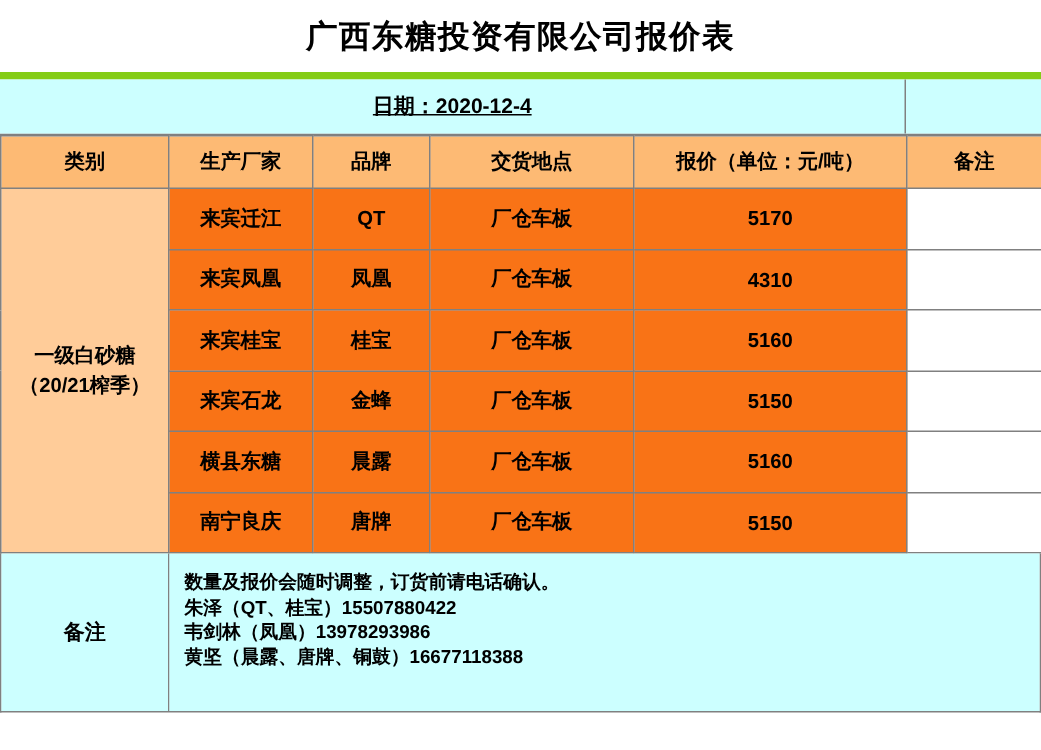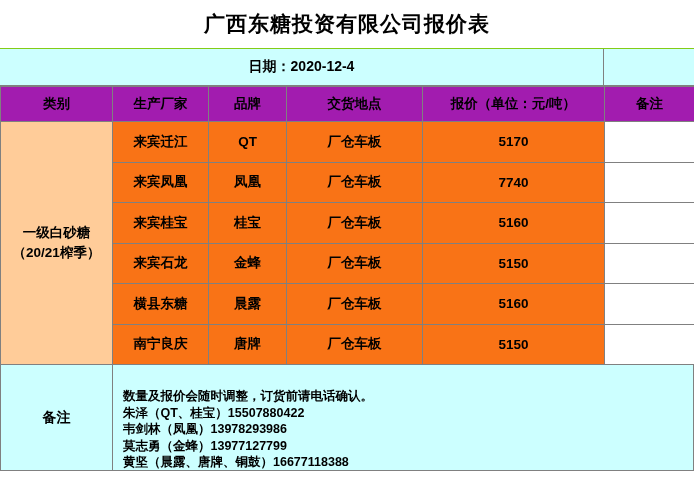--- a/index.html
+++ b/index.html
@@ -17,21 +17,21 @@
   .sheet {
     width: 694px;
     height: 500px;
     box-sizing: border-box;
     display: flex;
     flex-direction: column;
   }
   
   .title-row {
     height: 48px;
-    border-bottom: 1px solid #84cc16;
+    border-bottom: 5px solid #84cc16;
     display: flex;
     align-items: center;
     justify-content: center;
     background: #ffffff;
   }
   .title-text {
     font-size: 21px;
     font-weight: bold;
     letter-spacing: 1px;
     color: #000000;
@@ -44,20 +44,21 @@
   }
   .date-main {
     flex: 1 1 auto;
     background: #ccffff;
     border-right: 1px solid #808080;
     display: flex;
     align-items: center;
     justify-content: center;
     font-size: 14px;
     font-weight: bold;
+    text-decoration: underline;
   }
   .date-tail {
     width: 90px;
     background: #ccffff;
     display: flex;
     align-items: center;
     justify-content: center;
   }
   
   table.grid {
@@ -67,21 +68,21 @@
   }
   table.grid td, table.grid th {
     border: 1px solid #808080;
     font-size: 13.5px;
     text-align: center;
     vertical-align: middle;
     padding: 0;
   }
   thead th {
     height: 34px;
-    background: #a21caf;
+    background: #fdba74;
     font-weight: bold;
     font-size: 14px;
   }
   tbody td {
     height: 39.5px;
     background: #f97316;
     font-weight: bold;
   }
   td.cat-cell {
     background: #ffcc99;
@@ -115,21 +116,21 @@
     border-right: 1px solid #808080;
     display: flex;
     align-items: center;
     justify-content: center;
     font-size: 14px;
     font-weight: bold;
   }
   .notes-body {
     flex: 1 1 auto;
     background: #ccffff;
-    padding: 23px 8px 4px 10px;
+    padding: 11px 8px 4px 10px;
     box-sizing: border-box;
     display: flex;
     flex-direction: column;
     justify-content: flex-start;
   }
   .note-line {
     font-size: 12.5px;
     font-weight: bold;
     line-height: 16.5px;
     white-space: nowrap;
@@ -178,21 +179,21 @@
         <td>来宾迁江</td>
         <td>QT</td>
         <td>厂仓车板</td>
         <td>5170</td>
         <td class="remark-cell"></td>
       </tr>
       <tr>
         <td>来宾凤凰</td>
         <td>凤凰</td>
         <td>厂仓车板</td>
-        <td>7740</td>
+        <td>4310</td>
         <td class="remark-cell"></td>
       </tr>
       <tr>
         <td>来宾桂宝</td>
         <td>桂宝</td>
         <td>厂仓车板</td>
         <td>5160</td>
         <td class="remark-cell"></td>
       </tr>
       <tr>
@@ -218,18 +219,17 @@
       </tr>
     </tbody>
   </table>
 
   <div class="notes-row">
     <div class="notes-label">备注</div>
     <div class="notes-body">
       <div class="note-line">数量及报价会随时调整，订货前请电话确认。</div>
       <div class="note-line">朱泽（QT、桂宝）15507880422</div>
       <div class="note-line">韦剑林（凤凰）13978293986</div>
-      <div class="note-line">莫志勇（金蜂）13977127799</div>
       <div class="note-line">黄坚（晨露、唐牌、铜鼓）16677118388</div>
     </div>
   </div>
 
 </div>
 
 </body></html>

